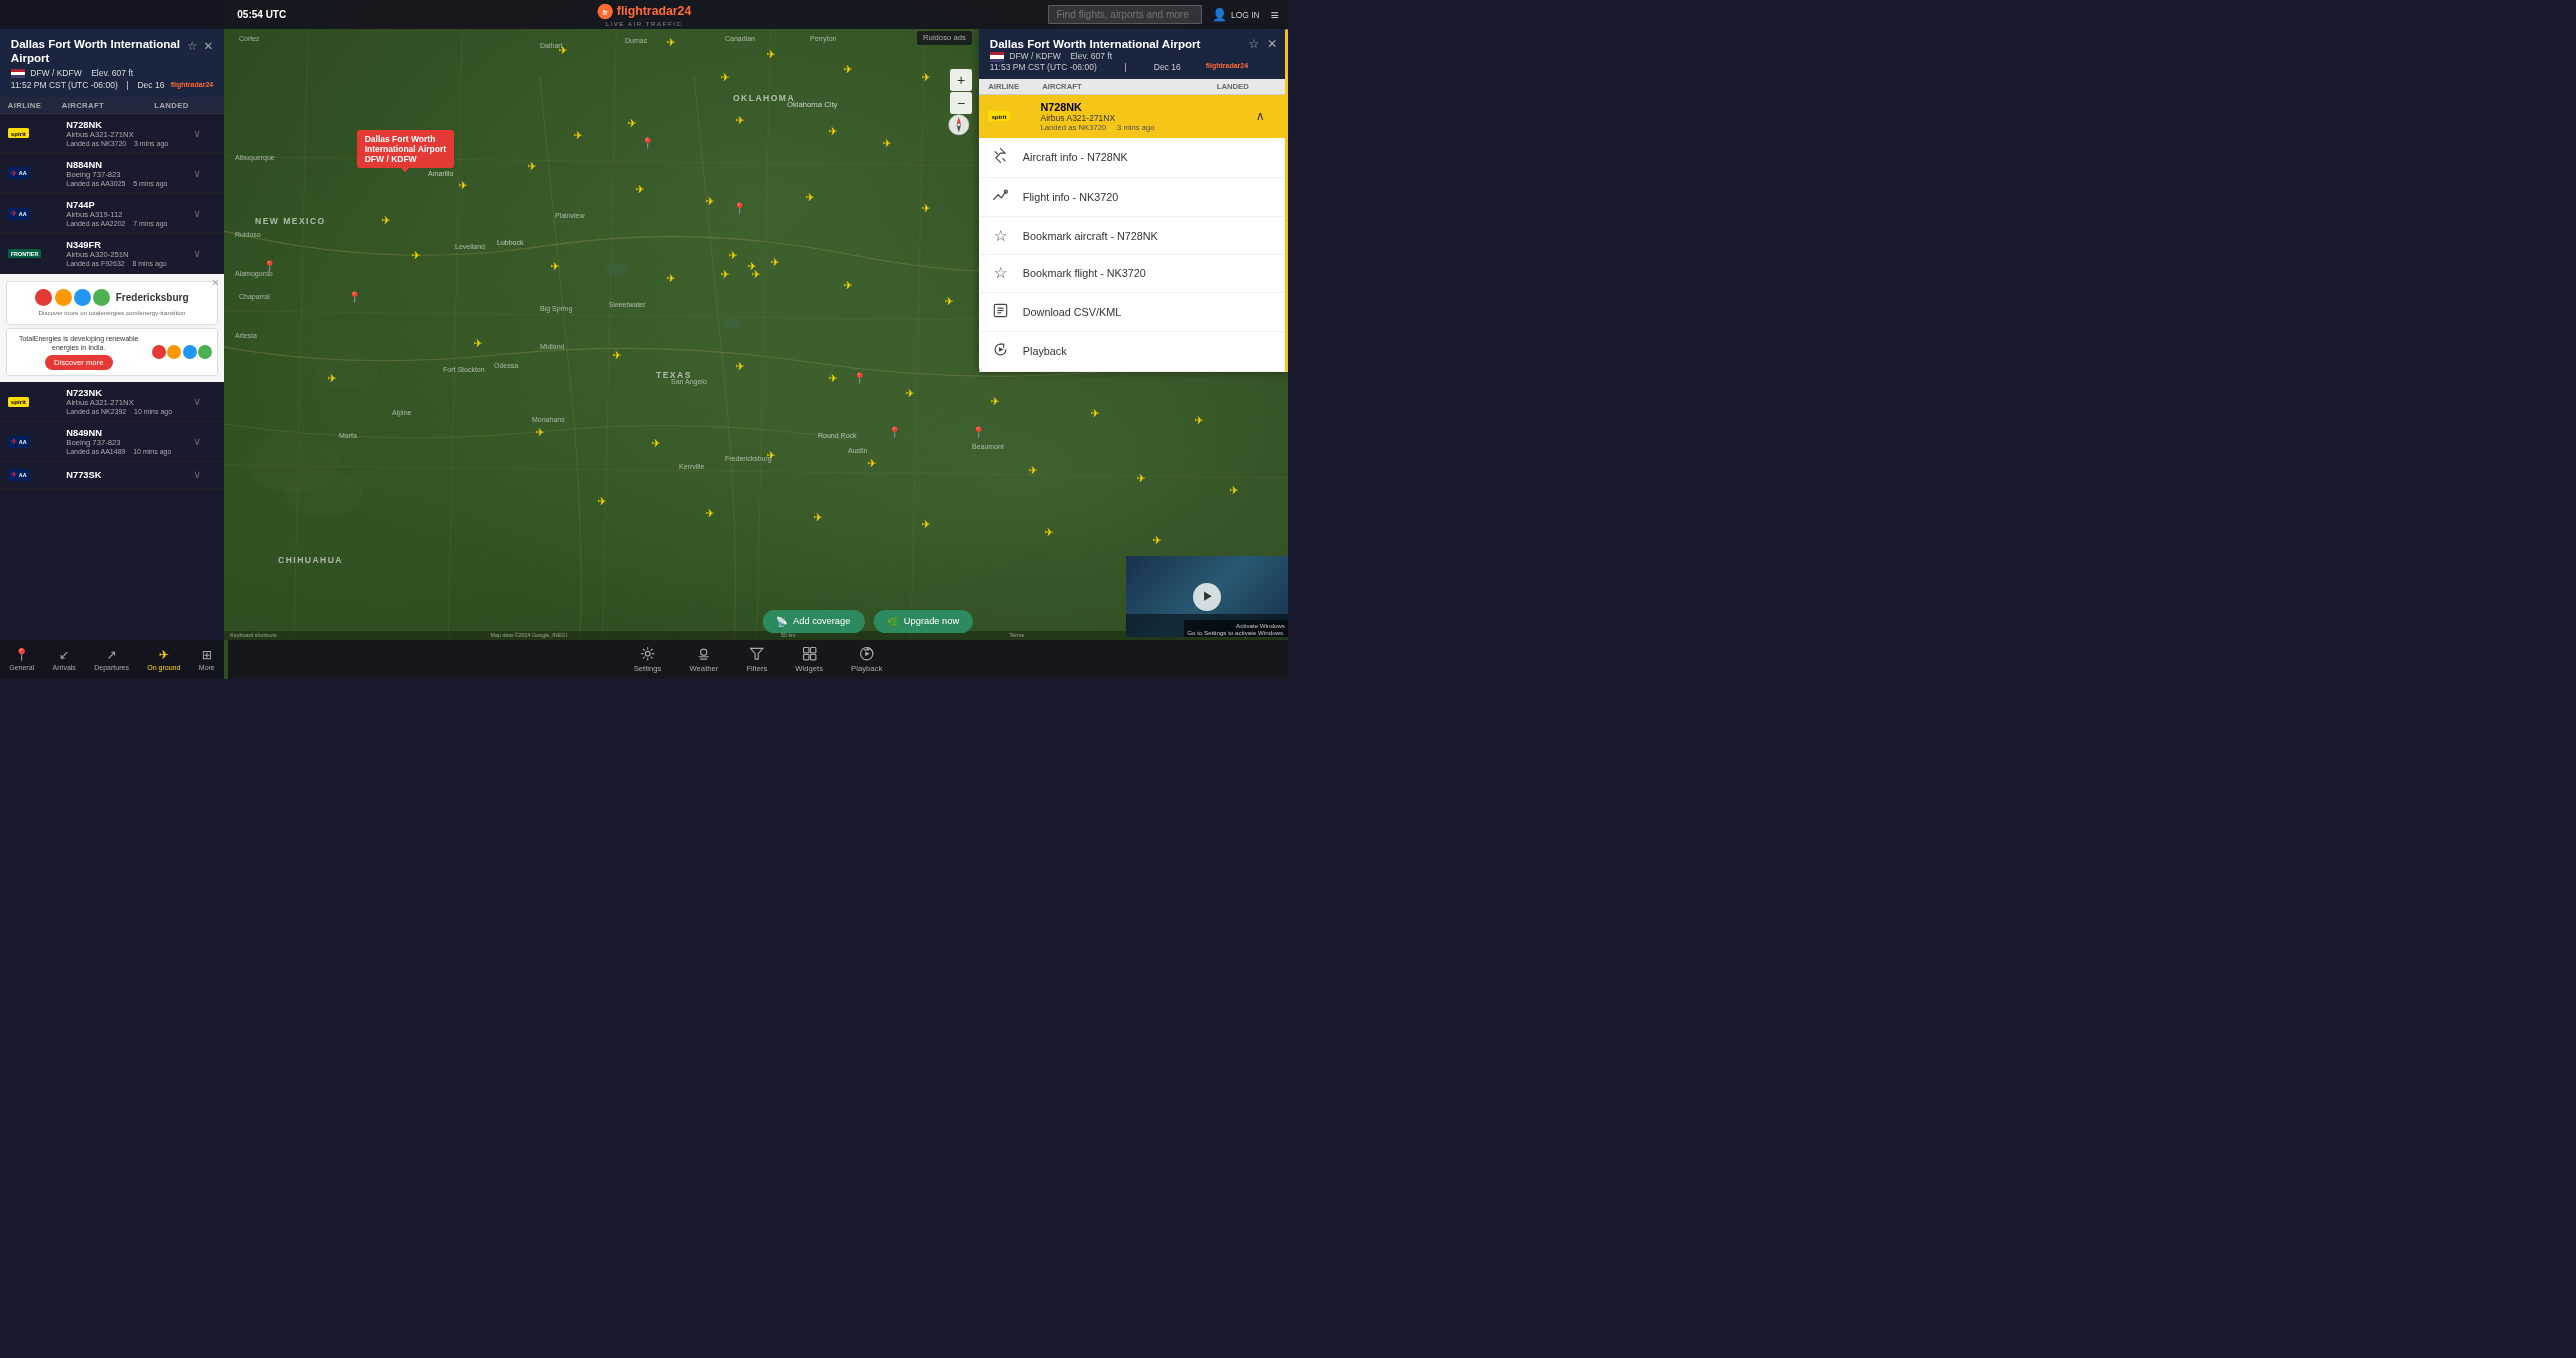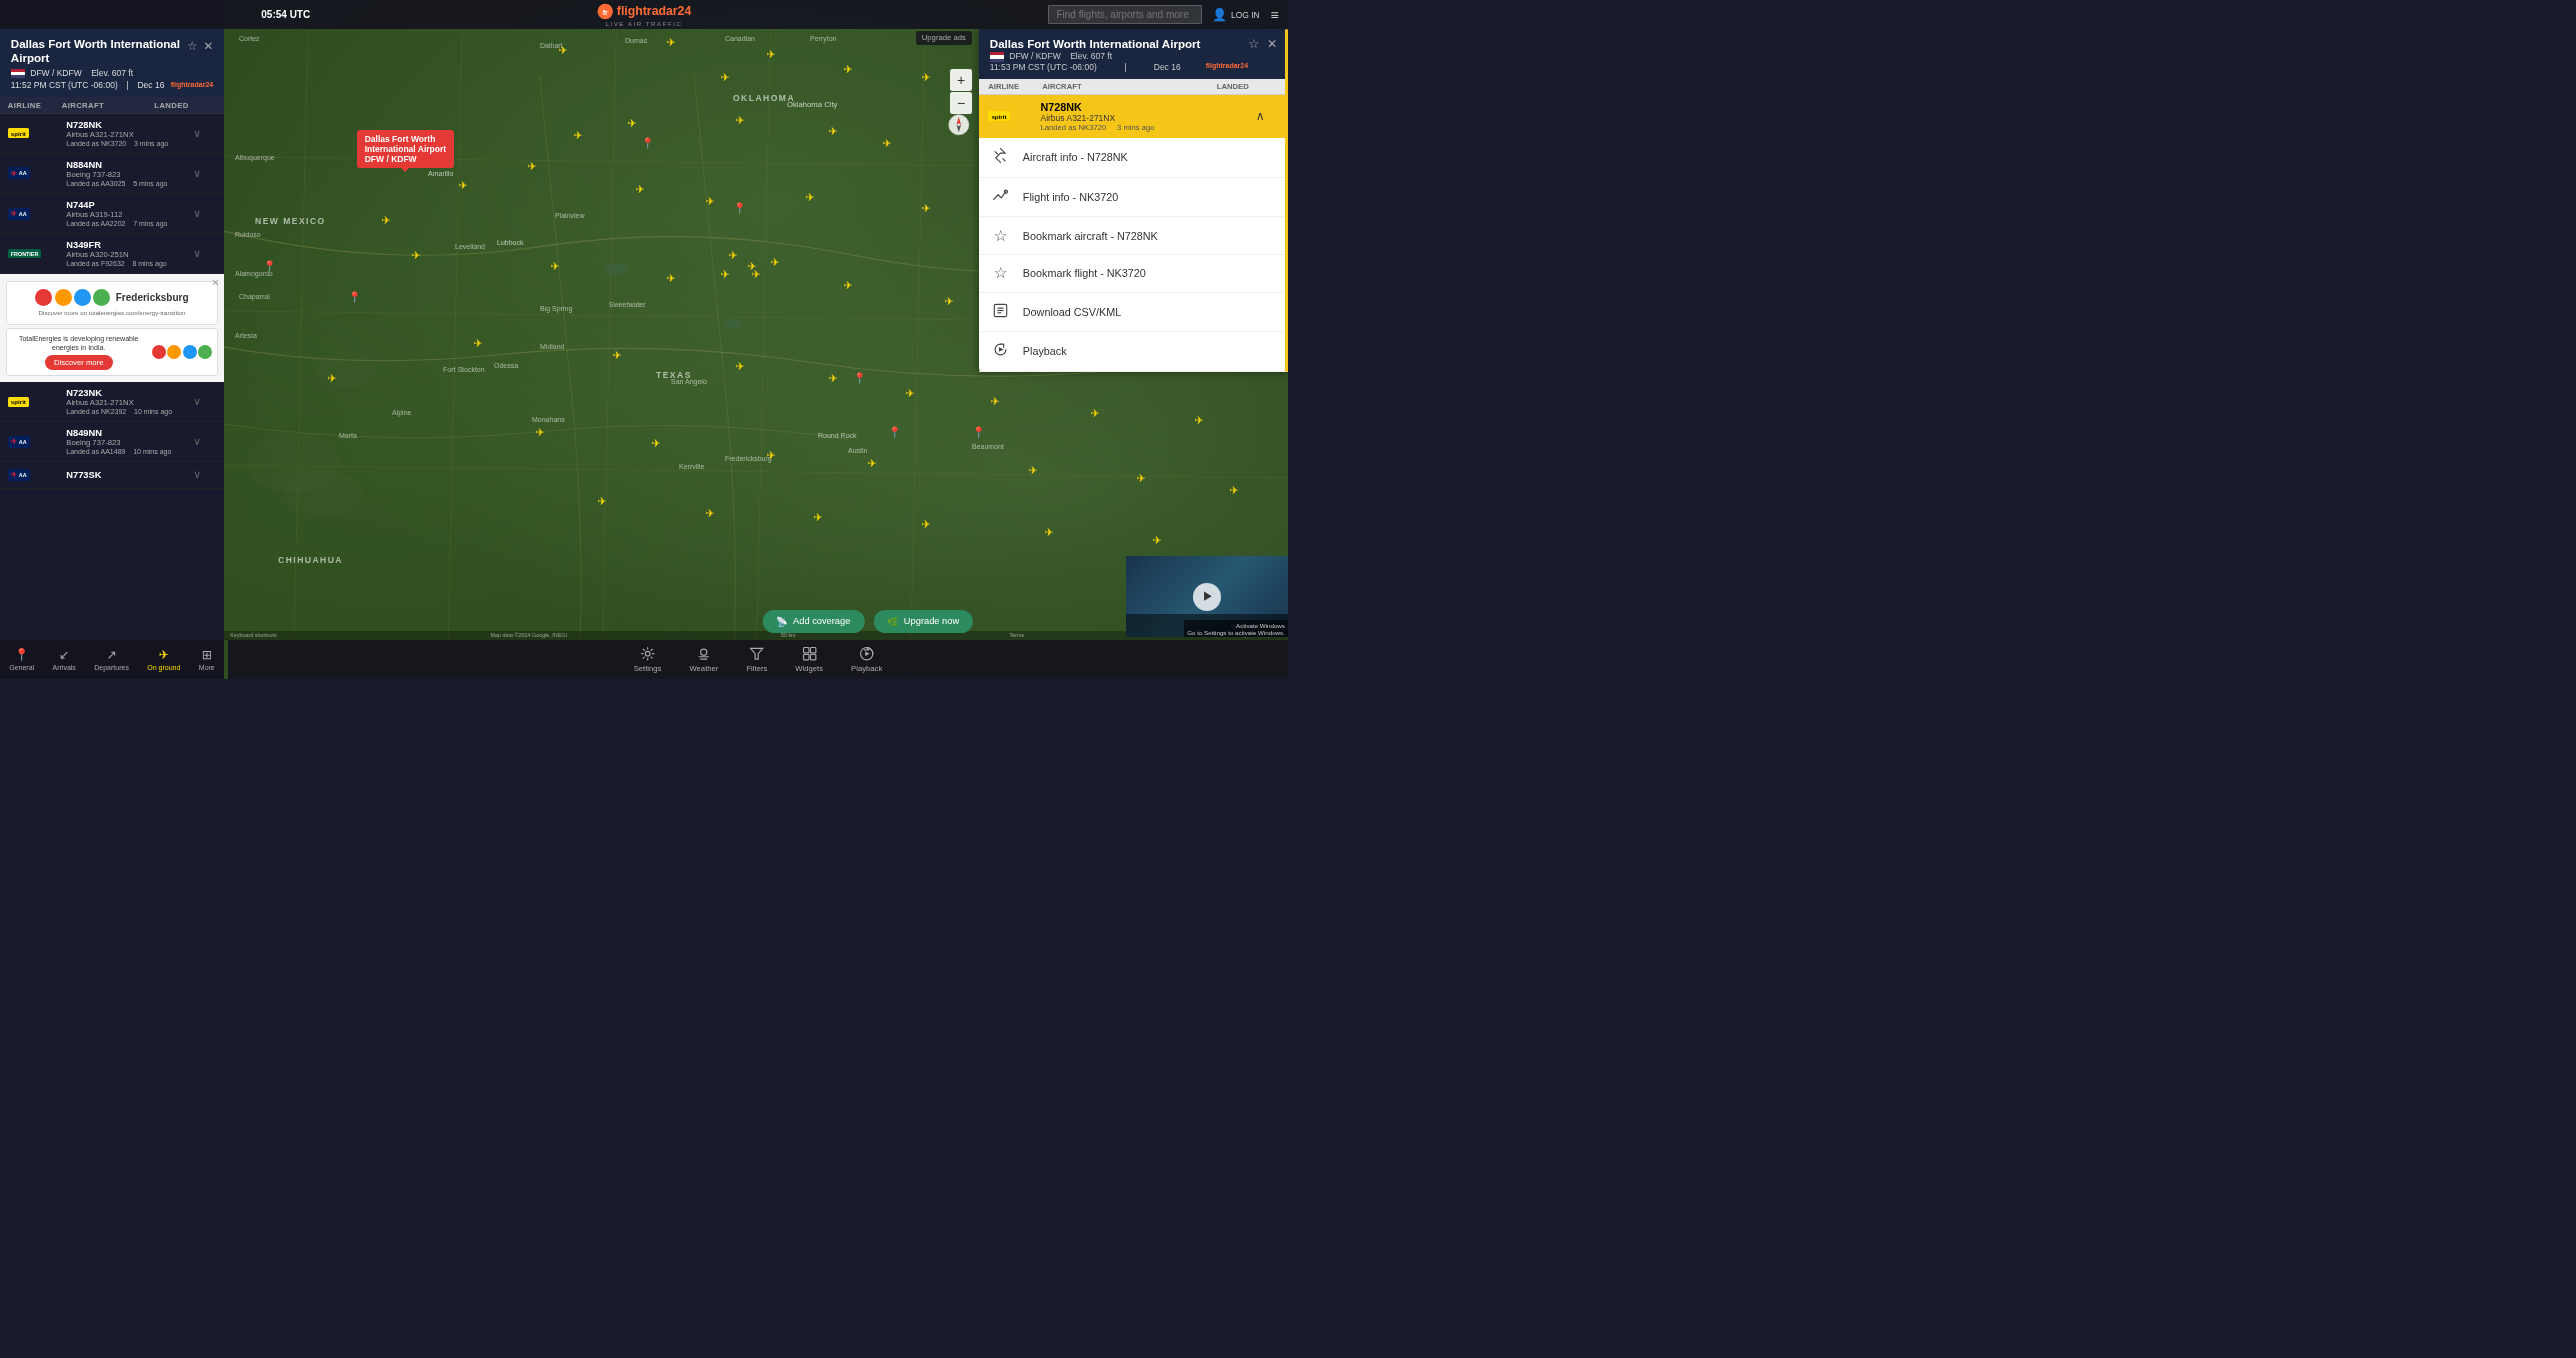--- a/index.html
+++ b/index.html
@@ -781,21 +781,21 @@
 </div>
 
 <div id="map-label" style="top:130px; left:357px;">
   <div>Dallas Fort Worth</div>
   <div>International Airport</div>
   <div>DFW / KDFW</div>
 </div>
 
 <div id="header">
   <div style="display:flex; align-items:center; gap:6.2px; margin-left:228px;">
-    <span style="color:#fff; font-size:10px; font-weight:bold;margin-left:24px;">05:54 UTC</span>
+    <span style="color:#fff; font-size:10px; font-weight:bold;">05:54 UTC</span>
   </div>
   <div id="logo-area">
     <div style="text-align:center;">
       <div style="display:flex; align-items:center; gap:3.1px;">
         <svg width="17" height="17" viewBox="0 0 22 22">
           <circle cx="11" cy="11" r="10" fill="#ff6b35" stroke="none"></circle>
           <text x="11" y="15" text-anchor="middle" fill="#fff" font-size="9" font-weight="bold">fr</text>
         </svg>
         <span style="color:#ff6b35; font-size:12.3px; font-weight:bold;">flightradar24</span>
       </div>
@@ -1101,21 +1101,21 @@
 </div>
 
 <div style="position:absolute; top:114px; right:318px; z-index:80;">
   <svg width="21.6" height="21.6" viewBox="0 0 28 28">
     <circle cx="14" cy="14" r="13" fill="rgba(255,255,255,0.85)" stroke="#ccc"></circle>
     <polygon points="14,4 17,14 14,12 11,14" fill="#e53935"></polygon>
     <polygon points="14,24 17,14 14,16 11,14" fill="#555"></polygon>
   </svg>
 </div>
 
-<div id="remove-ads">Upgrade ads</div>
+<div id="remove-ads">Ruidoso ads</div>
 
 <div id="map-bottom-buttons" style="left:calc(224px + 50%); transform:translateX(-50%);">
   <button class="coverage-btn">
     <span>📡</span>
     <span>Add coverage</span>
   </button>
   <button class="upgrade-btn">
     <span>🌿</span>
     <span>Upgrade now</span>
   </button>

